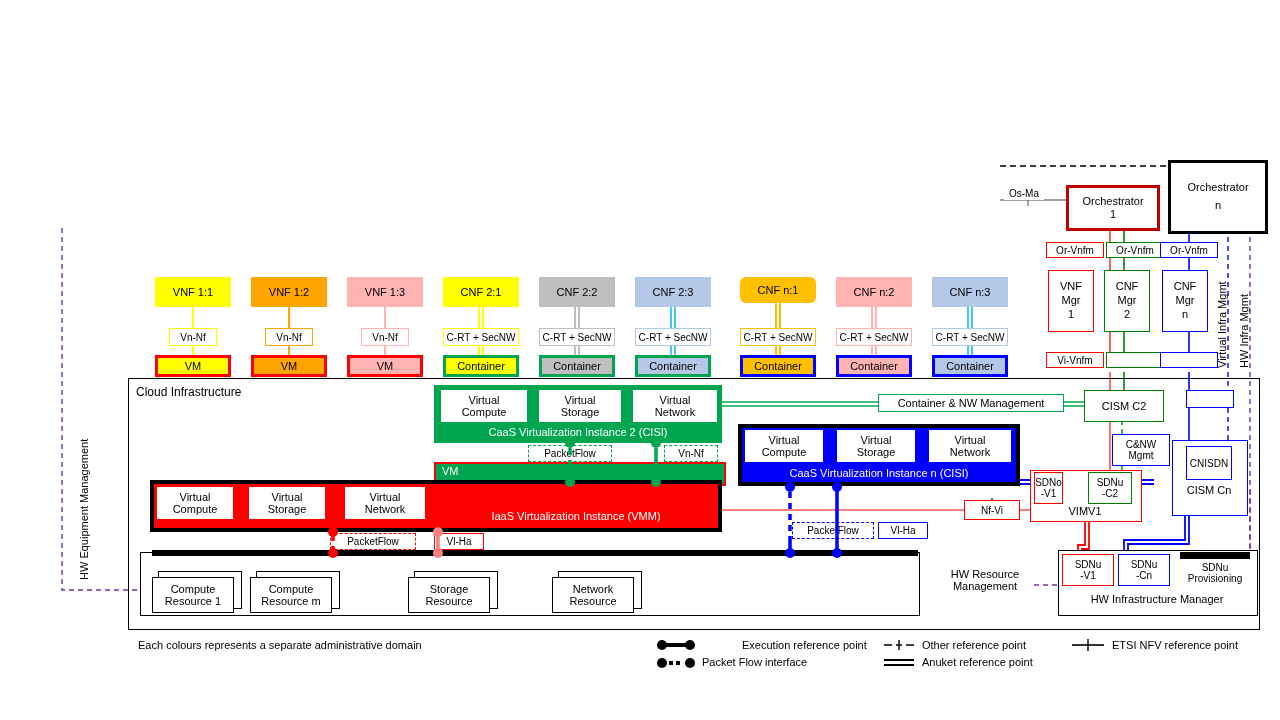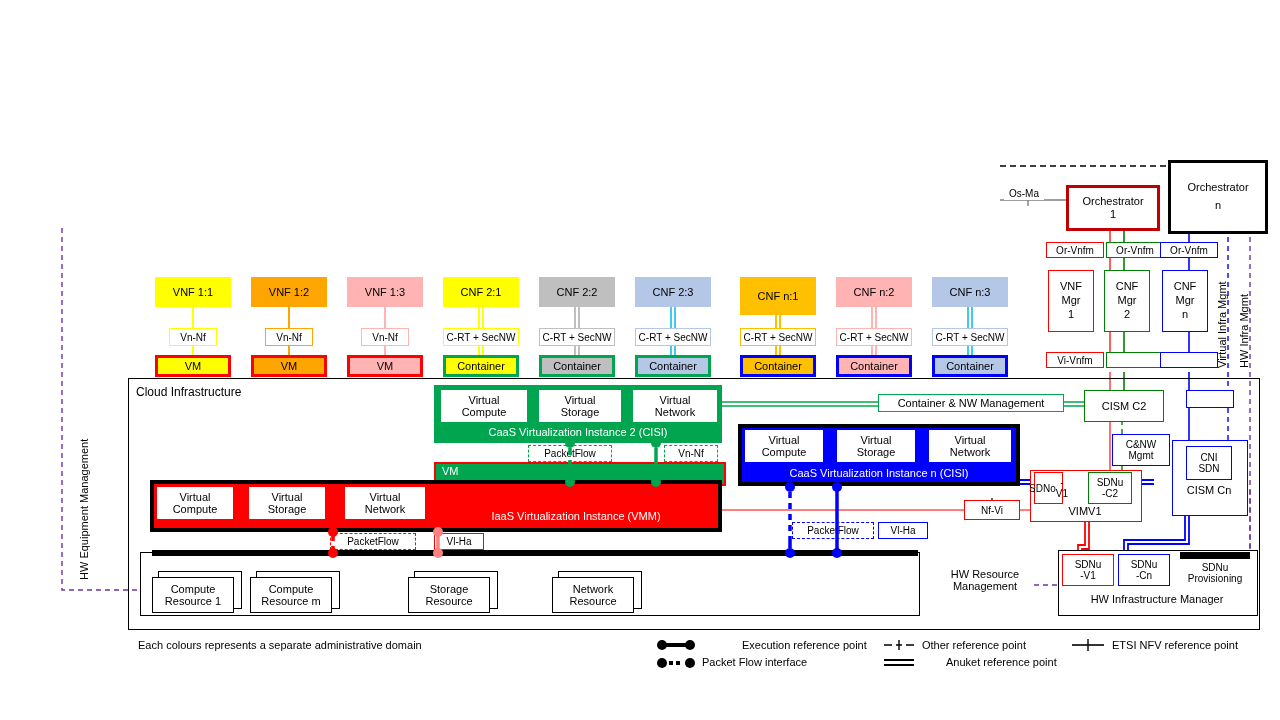--- a/index.html
+++ b/index.html
@@ -150,21 +150,21 @@
         <path d="M671 302 L671 375" stroke="#41c9f0" stroke-width="2" fill="none"></path>
         <path d="M675 302 L675 375" stroke="#41c9f0" stroke-width="2" fill="none"></path>
       </svg>
       <div class="box t11" style="left: 635px; top: 277px; width: 76px; height: 30px; background: rgb(180, 199, 231);">CNF 2:3</div>
       <div class="lbl t10" style="left: 635px; top: 328px; width: 76px; height: 18px; border: 1px solid rgb(180, 199, 231);">C-RT + SecNW</div>
       <div class="box t11" style="left: 635px; top: 355px; width: 76px; height: 22px; background: rgb(180, 199, 231); border: 3px solid rgb(0, 166, 79);">Container</div>
       <svg class="ov" viewBox="0 0 1280 720">
         <path d="M776 302 L776 375" stroke="#ffc000" stroke-width="2" fill="none"></path>
         <path d="M780 302 L780 375" stroke="#ffc000" stroke-width="2" fill="none"></path>
       </svg>
-      <div class="box t11" style="left: 740px; top: 277px; width: 76px; height: 38px; background: rgb(255, 192, 0);">CNF n:1</div>
+      <div class="box t11" style="left: 740px; top: 277px; width: 76px; height: 26px; background: rgb(255, 192, 0); border-radius: 6px;">CNF n:1</div>
       <div class="lbl t10" style="left: 740px; top: 328px; width: 76px; height: 18px; border: 1px solid rgb(255, 192, 0);">C-RT + SecNW</div>
       <div class="box t11" style="left: 740px; top: 355px; width: 76px; height: 22px; background: rgb(255, 192, 0); border: 3px solid rgb(0, 0, 255);">Container</div>
       <svg class="ov" viewBox="0 0 1280 720">
         <path d="M872 302 L872 375" stroke="#ffb3b3" stroke-width="2" fill="none"></path>
         <path d="M876 302 L876 375" stroke="#ffb3b3" stroke-width="2" fill="none"></path>
       </svg>
       <div class="box t11" style="left: 836px; top: 277px; width: 76px; height: 30px; background: rgb(255, 179, 179);">CNF n:2</div>
       <div class="lbl t10" style="left: 836px; top: 328px; width: 76px; height: 18px; border: 1px solid rgb(255, 179, 179);">C-RT + SecNW</div>
       <div class="box t11" style="left: 836px; top: 355px; width: 76px; height: 22px; background: rgb(255, 179, 179); border: 3px solid rgb(0, 0, 255);">Container</div>
       <svg class="ov" viewBox="0 0 1280 720">
@@ -260,30 +260,30 @@
   <div class="lbl t11" style="left:878px;top:394px;width:186px;height:18px;border:1px solid #00a64f;">Container &amp; NW Management</div>
 
   <div class="lbl t11" style="left:1084px;top:390px;width:80px;height:32px;border:1.5px solid #008000;">CISM C2</div>
 
   <div class="box t10" style="left:1112px;top:434px;width:58px;height:32px;border:1.5px solid #0000ff;background:#fff;flex-direction:column;">
     <span>C&amp;NW</span>
       <span>Mgmt</span>
   </div>
 
   <div style="position:absolute;left:1172px;top:440px;width:74px;height:74px;border:1.5px solid #0000ff;background:#fff;"></div>
-  <div class="box t10" style="left:1186px;top:446px;width:46px;height:34px;border:1.5px solid #0000ff;background:#fff;flex-direction:column;">
+  <div class="box t10" style="left:1186px;top:446px;width:46px;height:34px;border:1.5px solid #0000ff;background:#fff;flex-direction:row;">
     <span>CNI</span>
       <span>SDN</span>
   </div>
   <div class="t11" style="position:absolute;left:1172px;top:484px;width:74px;text-align:center;">CISM Cn</div>
 
   <div class="lbl t10" style="left:964px;top:500px;width:56px;height:20px;border:1px solid #ff0000;">Nf-Vi</div>
 
   <div style="position:absolute;left:1030px;top:470px;width:110px;height:50px;border:1.5px solid #ff0000;background:#fff;"></div>
-  <div class="box t10" style="left:1034px;top:472px;width:29px;height:32px;border:1.5px solid #ff0000;background:#fff;">
+  <div class="box t10" style="left:1034px;top:472px;width:29px;height:32px;border:1.5px solid #ff0000;background:#fff;flex-direction:column;">
     <span>SDNo</span>
       <span>-V1</span>
   </div>
   <div class="box t10" style="left:1088px;top:472px;width:44px;height:32px;border:1.5px solid #008000;background:#fff;flex-direction:column;">
     <span>SDNu</span>
       <span>-C2</span>
   </div>
   <div class="t11" style="position:absolute;left:1030px;top:505px;width:110px;text-align:center;">VIMV1</div>
 
   <div style="position:absolute;left:1058px;top:550px;width:198px;height:64px;border:1.5px solid #000;background:#fff;"></div>
@@ -320,21 +320,21 @@
 
     <path d="M884 660 L914 660 M884 665 L914 665" stroke="#000" stroke-width="1.8" fill="none"></path>
 
     <path d="M1072 645 L1104 645" stroke="#000" stroke-width="1.6" fill="none"></path>
     <path d="M1088 639 L1088 651" stroke="#000" stroke-width="1.4" fill="none"></path>
   </svg>
 
   <div class="t11" style="position:absolute;left:742px;top:639px;">Execution reference point</div>
   <div class="t11" style="position:absolute;left:702px;top:656px;">Packet Flow interface</div>
   <div class="t11" style="position:absolute;left:922px;top:639px;">Other reference point</div>
-  <div class="t11" style="position:absolute;left:922px;top:656px;margin-left:24px;">Anuket reference point</div>
+  <div class="t11" style="position:absolute;left:922px;top:656px;">Anuket reference point</div>
   <div class="t11" style="position:absolute;left:1112px;top:639px;">ETSI NFV reference point</div>
 
   <svg class="ov" viewBox="0 0 1280 720">
 
     <circle cx="570" cy="443" r="5" fill="#00a64f"></circle>
     <circle cx="570" cy="482" r="5" fill="#00a64f"></circle>
     <circle cx="656" cy="443" r="5" fill="#00a64f"></circle>
     <circle cx="656" cy="482" r="5" fill="#00a64f"></circle>
     <path d="M570 448 L570 455 M570 460 L570 467 M570 472 L570 478" stroke="#00a64f" stroke-width="3.5" fill="none"></path>
     <path d="M656 448 L656 478" stroke="#00a64f" stroke-width="3.5" fill="none"></path>

